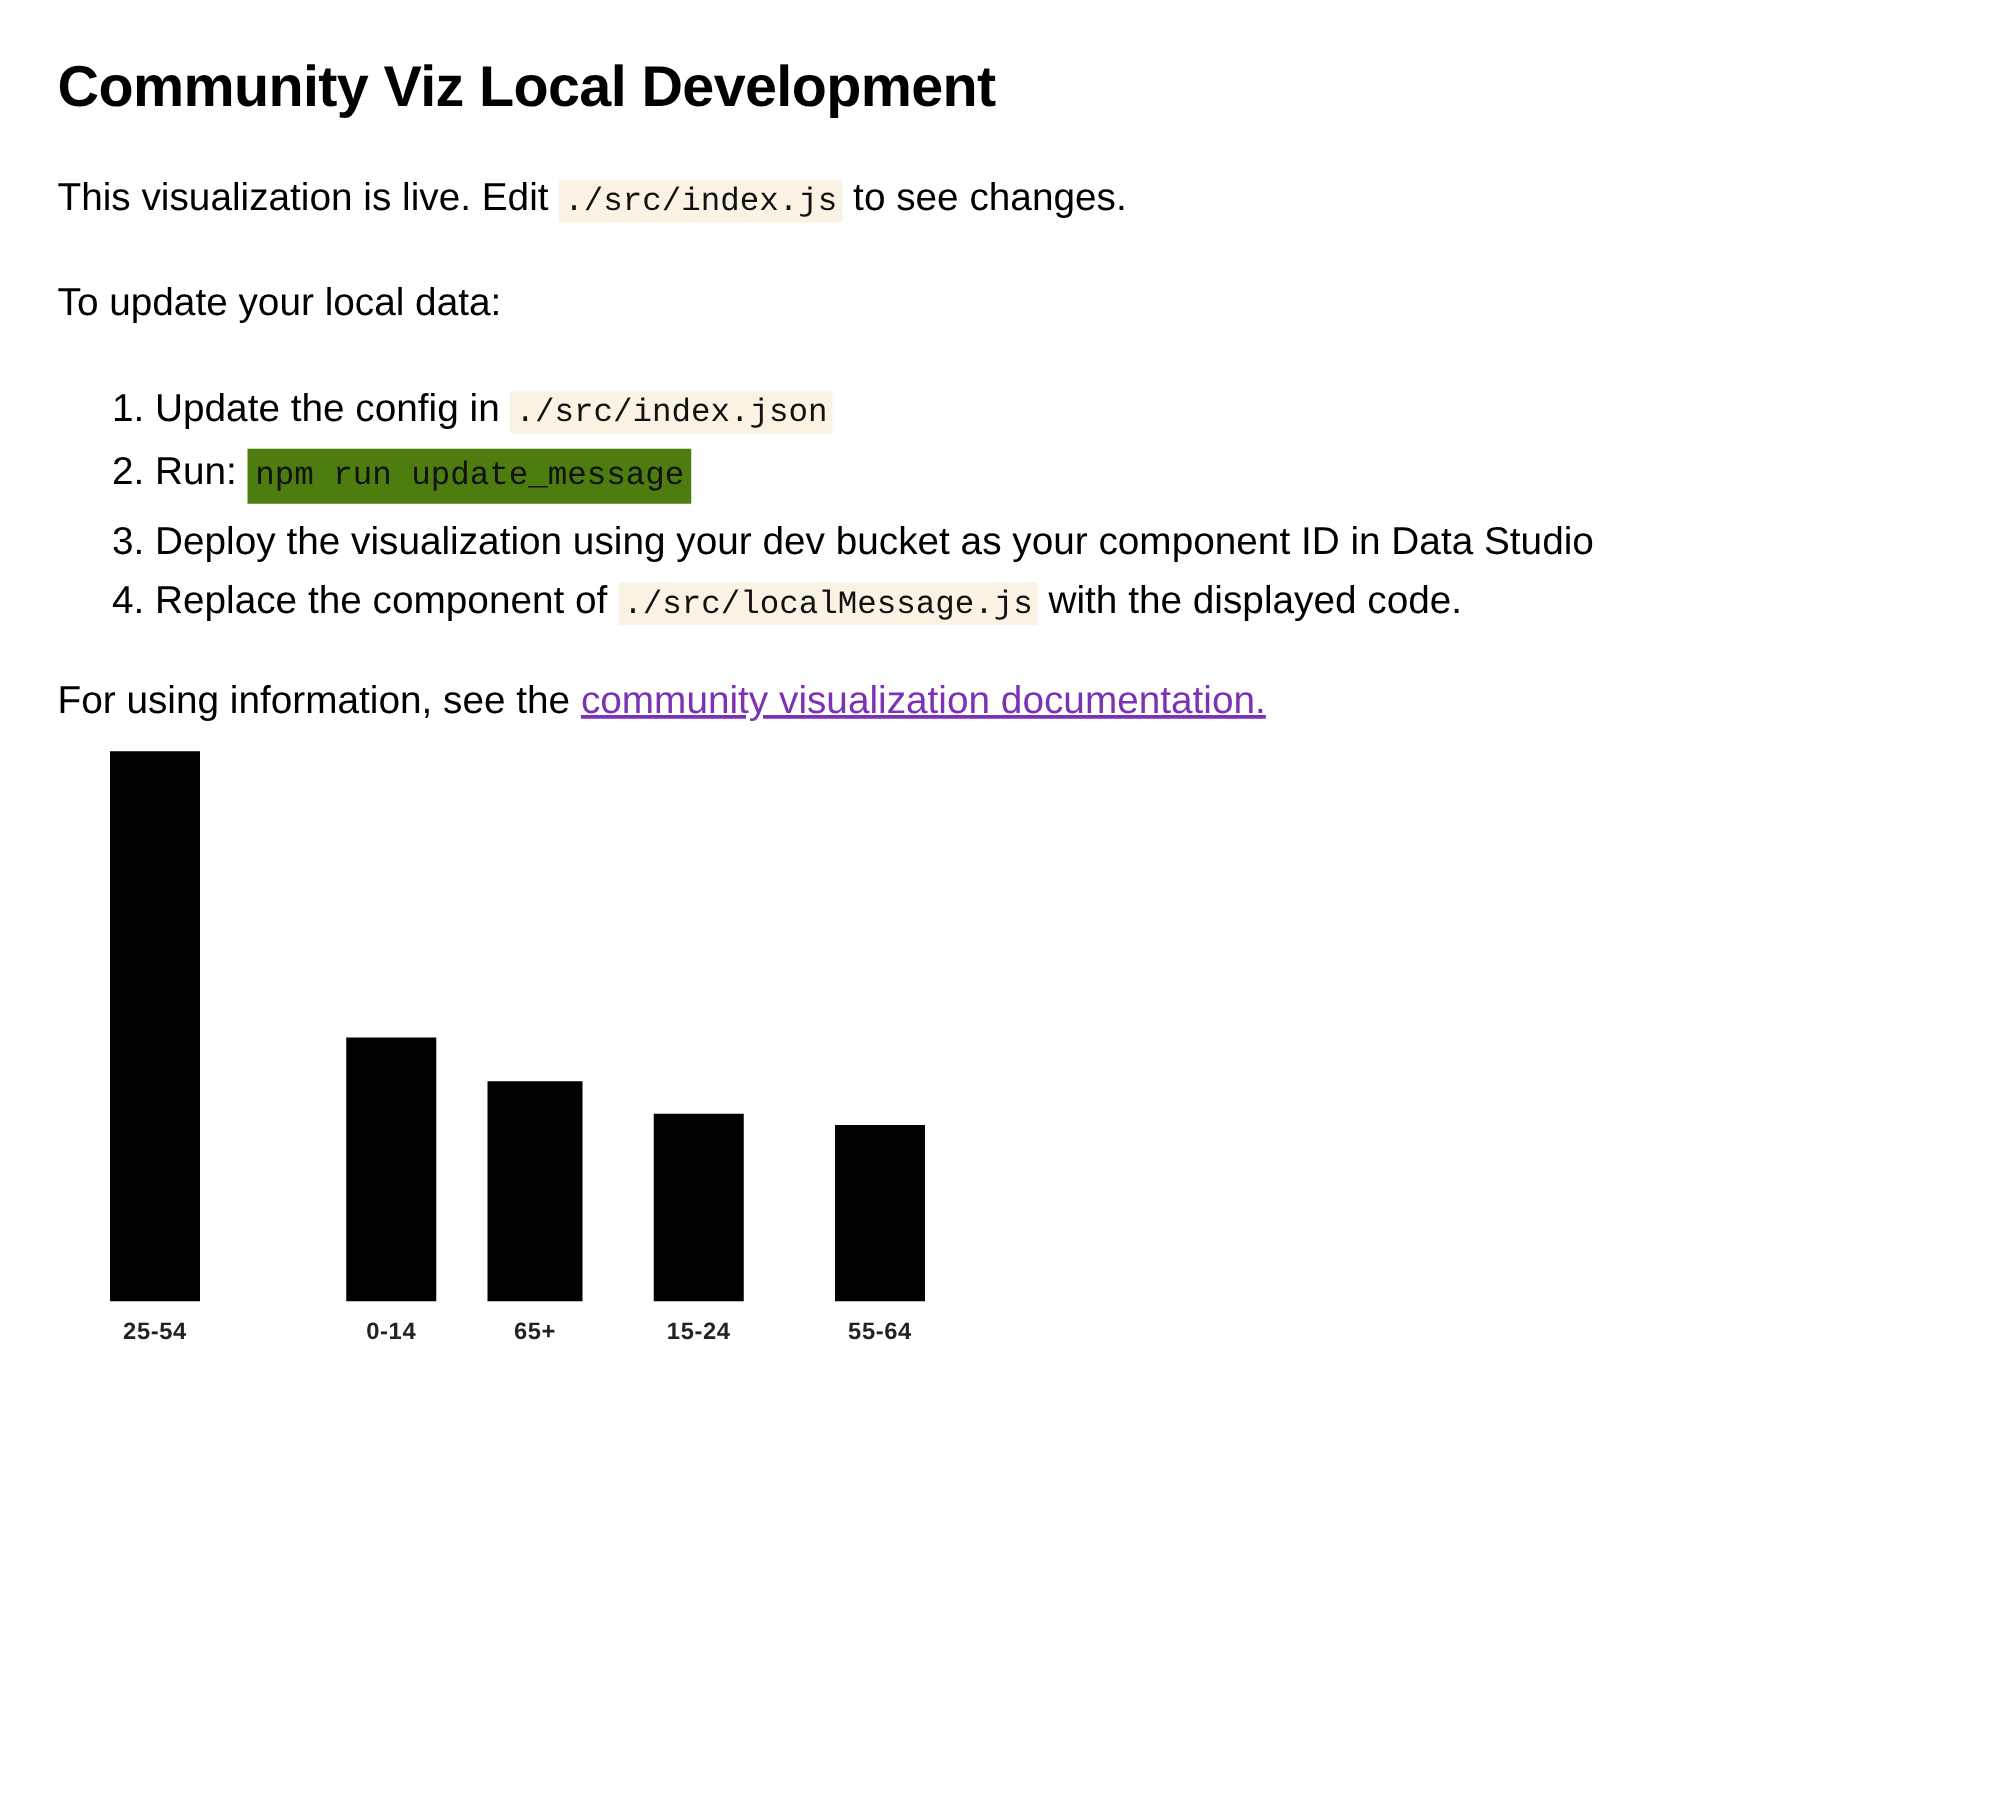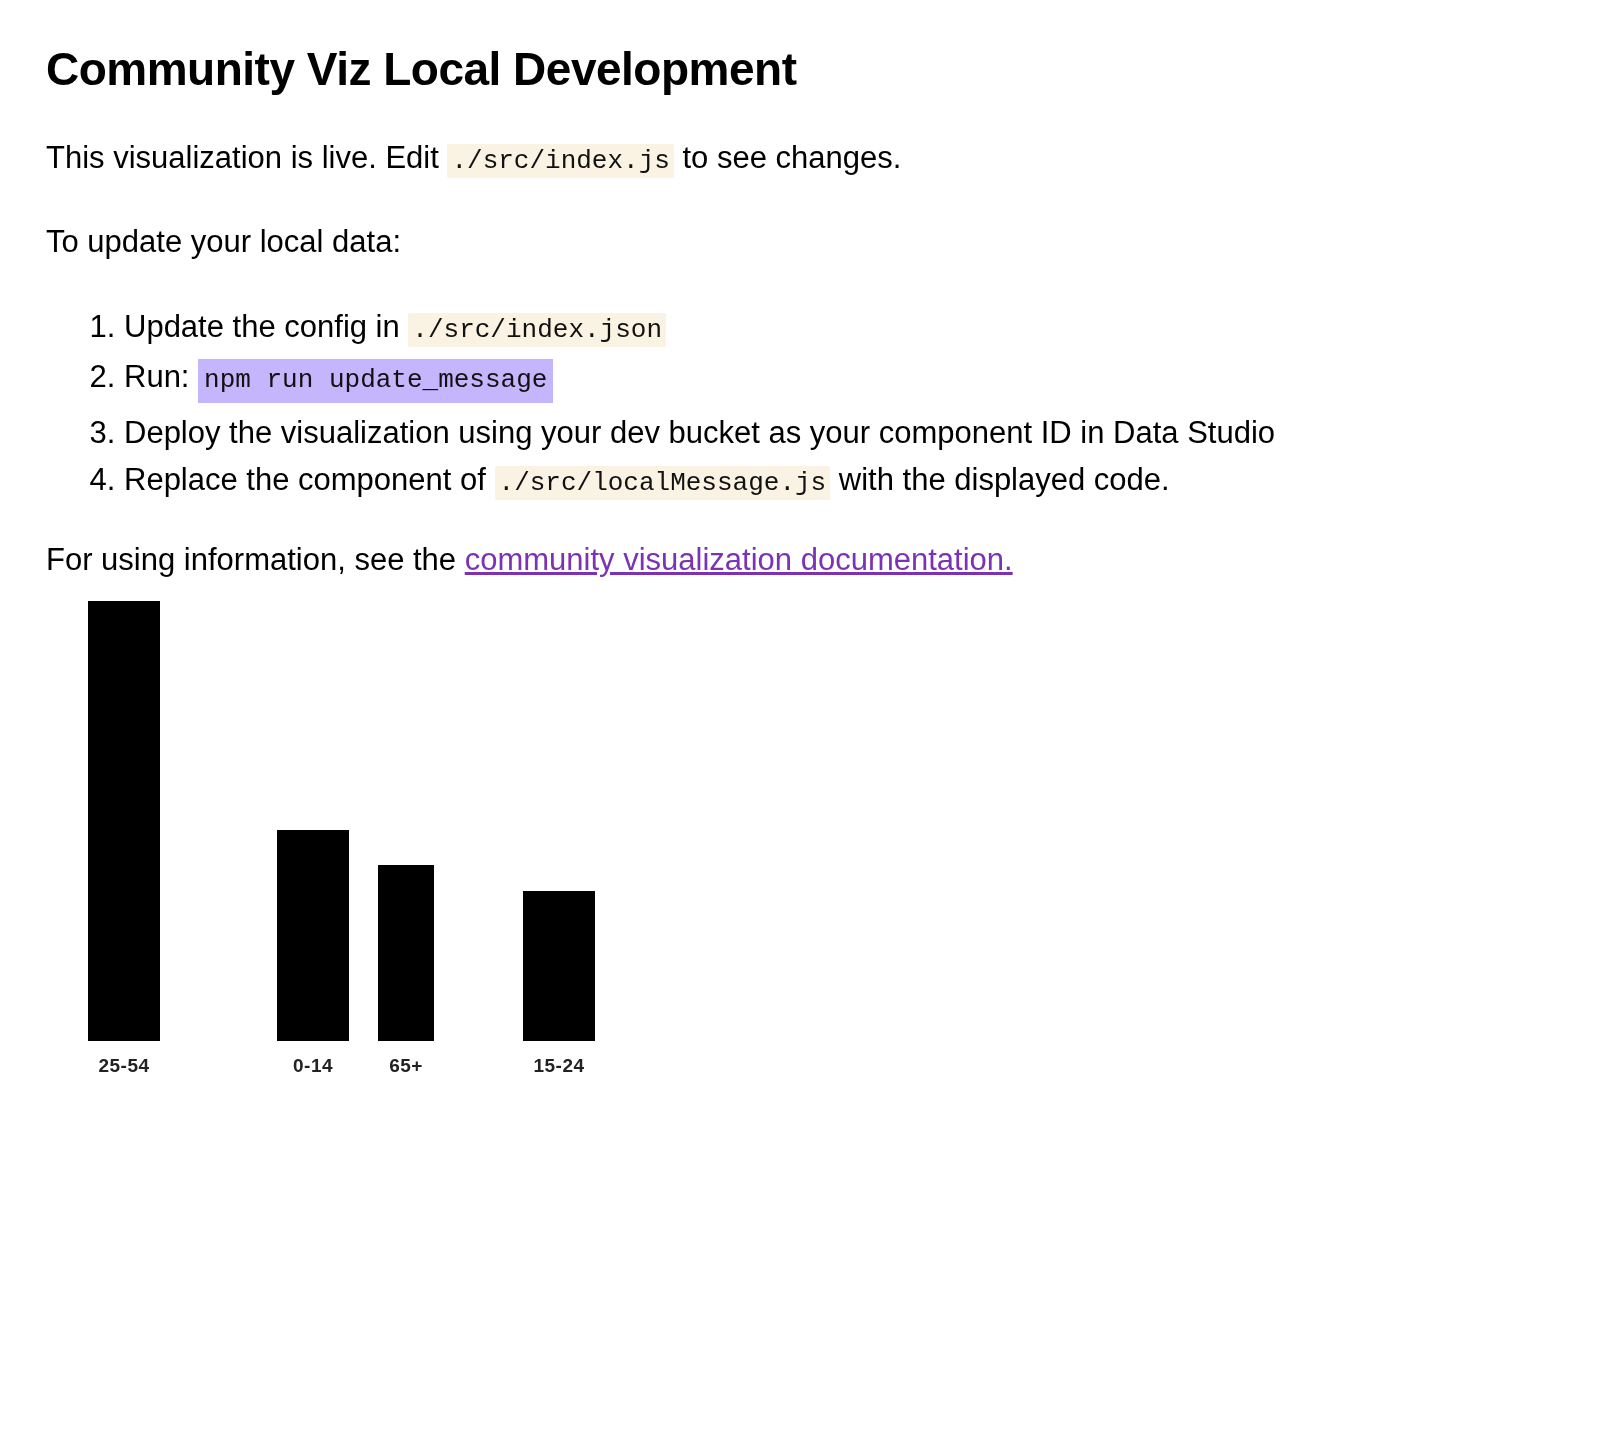--- a/index.html
+++ b/index.html
@@ -44,21 +44,21 @@
     font-size: 31px;
     line-height: 1.45;
     margin: 0 0 36px 0;
     padding-left: 78px;
   }
   ol.steps > li {
     margin-bottom: 2px;
   }
   .code-block {
     font-family: "Liberation Mono", monospace;
-    background: #c4b5fd;
+    background: #4d7c0f;
     font-size: 26px;
     display: inline-block;
     padding: 3px 6px;
     margin: 8px 0 6px 0;
     color: #111;
     white-space: pre;
   }
   a.doc-link {
     color: #7c32b4;
     text-decoration: underline;
@@ -128,24 +128,28 @@
   <div class="chart-wrap">
     <div class="chart-plot" id="chart-plot">
         <div class="bar-group" style="left: 42px; width: 72px;">
           <div class="bar" style="height: 440px; background: rgb(0, 0, 0);"></div>
           <div class="bar-label">25-54</div>
         </div>
         <div class="bar-group" style="left: 187px; width: 72px; padding-left: 44px;">
           <div class="bar" style="height: 211px; background: rgb(0, 0, 0);"></div>
           <div class="bar-label">0-14</div>
         </div>
-        <div class="bar-group" style="left: 332px; width: 56px;">
+        <div class="bar-group" style="left: 344px; width: 76px;">
           <div class="bar" style="height: 176px; background: rgb(0, 0, 0);"></div>
           <div class="bar-label">65+</div>
         </div>
         <div class="bar-group" style="left: 477px; width: 72px;">
           <div class="bar" style="height: 150px; background: rgb(0, 0, 0);"></div>
           <div class="bar-label">15-24</div>
         </div>
+        <div class="bar-group" style="left: 622px; width: 72px;">
+          <div class="bar" style="height: 141px; background: rgb(0, 0, 0);"></div>
+          <div class="bar-label">55-64</div>
+        </div>
       </div>
   </div>
 
 </div>
 
 </body></html>

